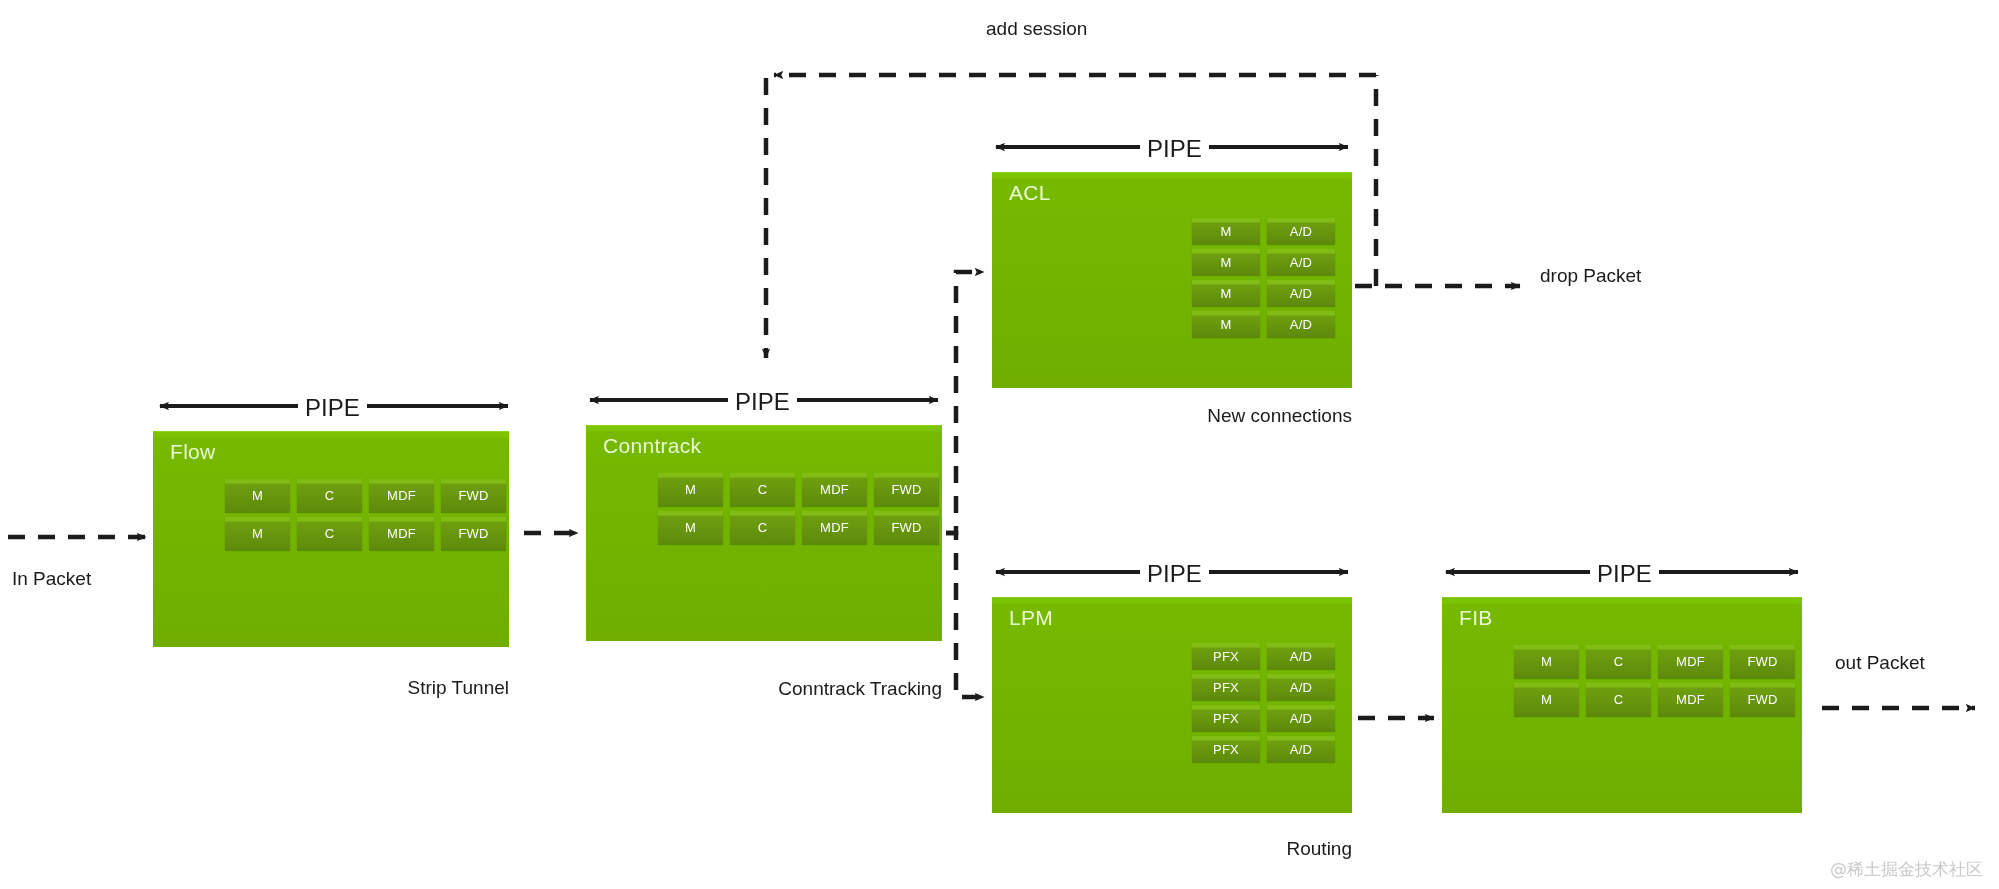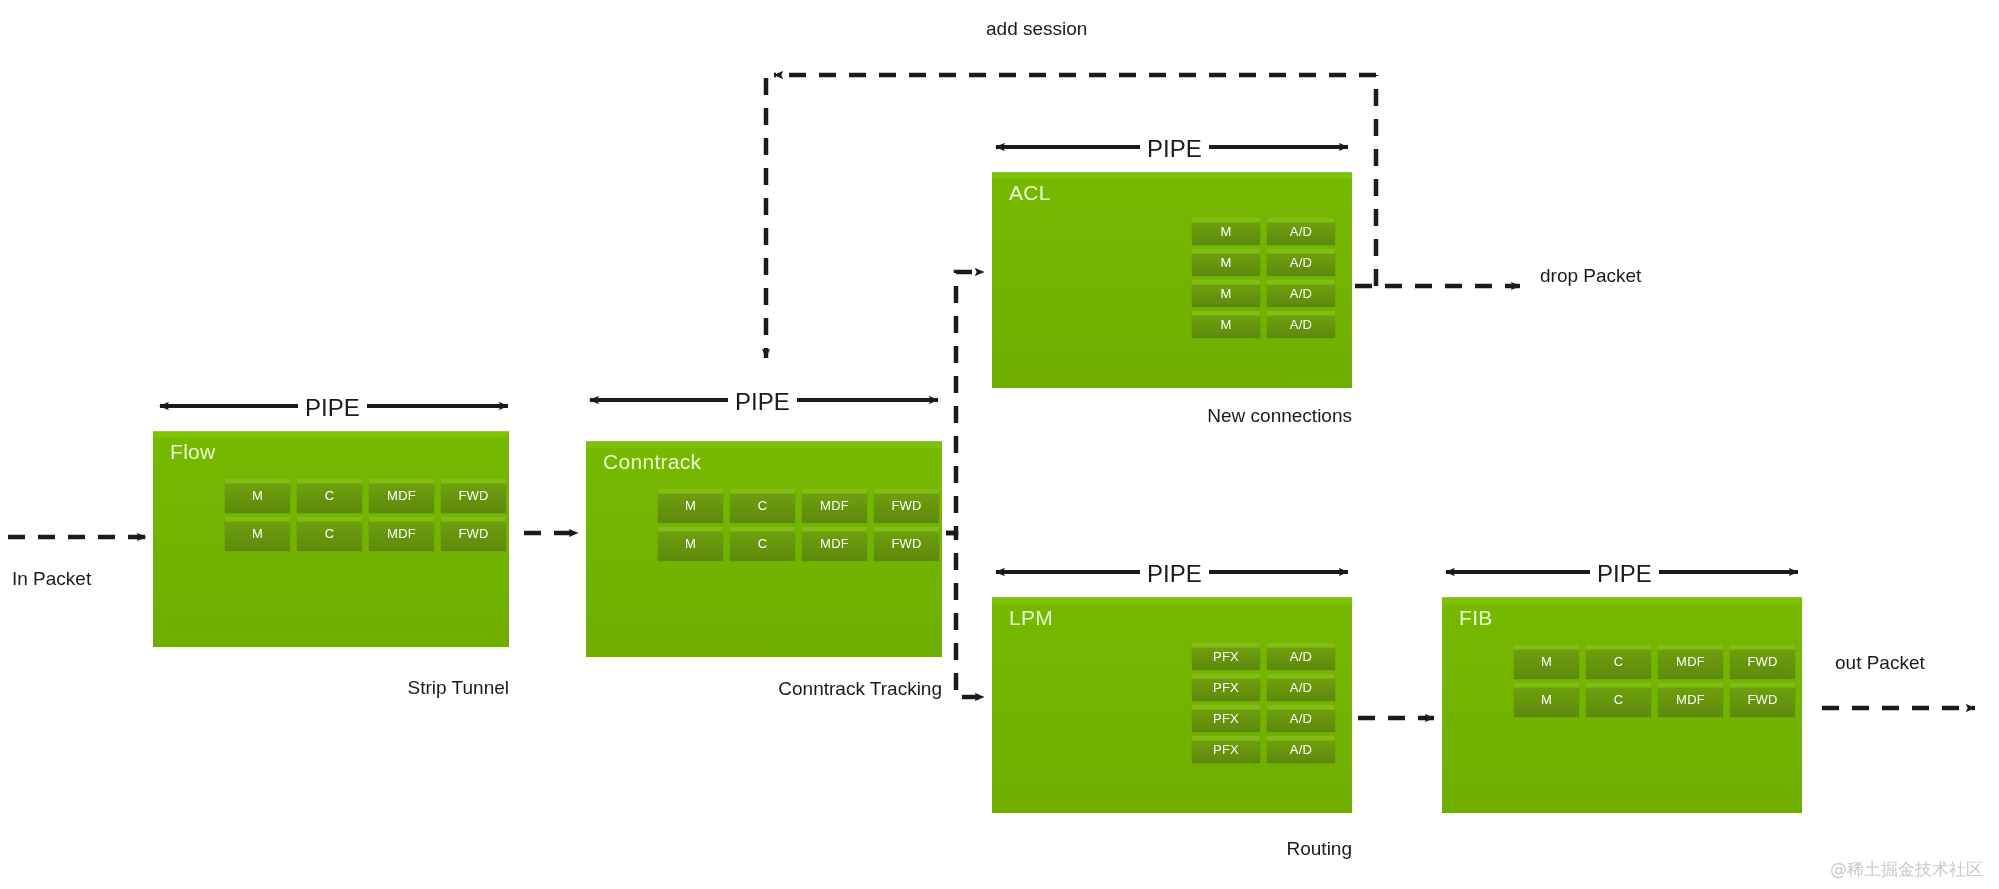--- a/index.html
+++ b/index.html
@@ -150,21 +150,21 @@
       <div class="cell">MDF</div>
       <div class="cell">FWD</div>
       <div class="cell">M</div>
       <div class="cell">C</div>
       <div class="cell">MDF</div>
       <div class="cell">FWD</div>
     </div>
   </div>
   <div class="caption" style="left:153px; top:677px; width:356px;">Strip Tunnel</div>
 
-  <div class="block" style="left:586px; top:441px; width:356px; height:216px;">
+  <div class="block" style="left:586px; top:425px; width:356px; height:216px;">
     <div class="block-title">Conntrack</div>
     <div class="cells" style="left:72px; top:48px; grid-template-columns:repeat(4,65px); grid-auto-rows:33px;">
       <div class="cell">M</div>
       <div class="cell">C</div>
       <div class="cell">MDF</div>
       <div class="cell">FWD</div>
       <div class="cell">M</div>
       <div class="cell">C</div>
       <div class="cell">MDF</div>
       <div class="cell">FWD</div>

